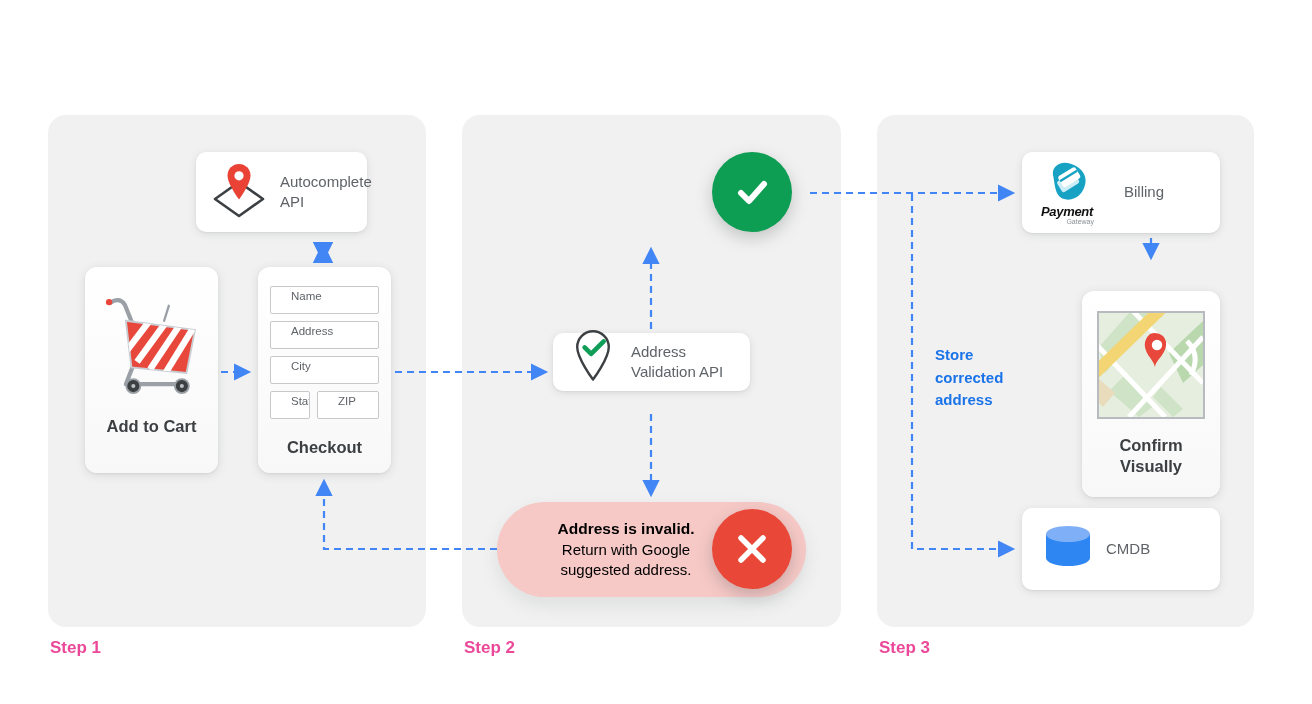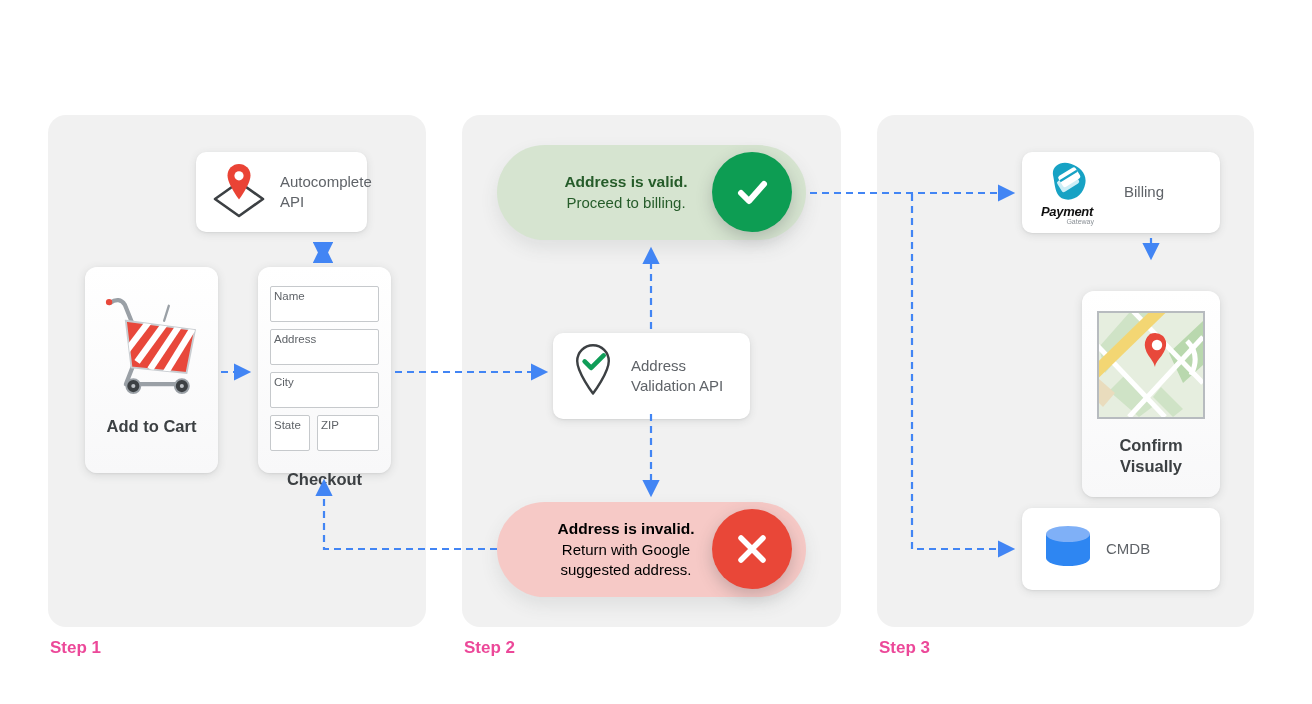--- a/index.html
+++ b/index.html
@@ -24,43 +24,43 @@
   .step-1 { left:50px; } .step-2 { left:464px; } .step-3 { left:879px; }
 
   .card {
     position:absolute; background:#ffffff; border-radius:10px;
     box-shadow:0 2px 8px rgba(60,64,67,.12), 0 1px 2px rgba(60,64,67,.08);
   }
   .api-card { display:flex; align-items:center; padding:0 14px; gap:12px; }
   .api-card .label { font-size:15px; color:#5f6368; line-height:1.35; }
 
   .autocomplete-card { left:196px; top:152px; width:171px; height:80px; }
-  .validation-card   { left:553px; top:333px; width:197px; height:86px; }
+  .validation-card   { left:553px; top:333px; width:197px; height:58px; }
   .billing-card      { left:1022px; top:152px; width:198px; height:81px; }
   .cmdb-card         { left:1022px; top:508px; width:198px; height:82px; }
 
   .big-card {
     position:absolute; background:linear-gradient(#ffffff,#f8f8f9); border-radius:12px;
     box-shadow:0 2px 10px rgba(60,64,67,.14), 0 1px 2px rgba(60,64,67,.08);
     display:flex; flex-direction:column; align-items:center;
   }
   .cart-card     { left:85px;  top:267px; width:133px; height:206px; }
   .checkout-card { left:258px; top:267px; width:133px; height:206px; }
   .confirm-card  { left:1082px; top:267px; width:138px; height:206px;margin-top:24px; }
   .big-card .caption {
     font-size:16.5px; font-weight:bold; color:#3c4043; text-align:center; line-height:1.25;
   }
   .cart-card .caption { margin-top:auto; margin-bottom:36px; }
   .checkout-card .caption { margin-top:18px; }
   .confirm-card .caption { margin-top:16px; width:90px; }
 
   .form-fields { margin-top:19px; width:109px; display:flex; flex-direction:column; gap:7px; }
   .field {
-    height:36px; border:1px solid #c6c9cc; border-radius:2px; background:#fff;
-    font-size:11.5px; color:#5f6368; line-height:18px; padding-left:3px; overflow:hidden;
+    height:28px; border:1px solid #c6c9cc; border-radius:2px; background:#fff;
+    font-size:11.5px; color:#5f6368; line-height:18px; padding-left:20px; overflow:hidden;
   }
   .field-row { display:flex; gap:7px; }
   .field-state { width:40px; } .field-zip { width:62px; flex:1; }
 
   .pill {
     position:absolute; left:497px; width:309px; height:95px; border-radius:48px;
     box-shadow:0 8px 18px rgba(60,64,67,.10);
   }
   .valid-pill   { top:145px; background:#d6e4d0; }
   .invalid-pill { top:502px; background:#f6c9c6; }
@@ -153,26 +153,20 @@
       <div class="field-row">
         <div class="field field-state">State</div>
         <div class="field field-zip">ZIP</div>
       </div>
     </div>
     <div class="caption">Checkout</div>
   </div>
 
   <div class="step-label step-1">Step 1</div>
 
-  <div class="pill valid-pill">
-    <div class="pill-text">
-      <span class="pill-title">Address is valid.</span>
-      <span class="pill-sub">Proceed to billing.</span>
-    </div>
-  </div>
   <div class="status-circle circle-valid">
     <svg width="44" height="44" viewBox="0 0 44 44">
       <path d="M11 23 l8 8 l15 -17" fill="none" stroke="#ffffff" stroke-width="6" stroke-linecap="round" stroke-linejoin="round"></path>
     </svg>
   </div>
 
   <div class="card api-card validation-card">
     <span>
       <svg width="52" height="66" viewBox="0 0 56 70">
         <path d="M28 4 a17 17 0 0 1 17 17 c0 12.5 -17 35 -17 35 s-17 -22.5 -17 -35 A17 17 0 0 1 28 4 Z" fill="#ffffff" stroke="#3c4043" stroke-width="2.6" stroke-linejoin="round"></path>
@@ -240,20 +234,21 @@
   <div class="card api-card cmdb-card">
     <span style="margin-left:8px;">
       <svg width="48" height="46" viewBox="0 0 48 46">
         <path d="M2 10 L46 10 L46 34 A22 8 0 0 1 2 34 Z" fill="#2e86f2"></path>
         <ellipse cx="24" cy="10" rx="22" ry="8" fill="#7fb0f7"></ellipse>
       </svg>
     </span>
     <span class="label" style="margin-left:2px;">CMDB</span>
   </div>
 
+  <div class="store-note">Store corrected address</div>
 
   <div class="step-label step-3">Step 3</div>
 
   <svg class="overlay">
     <defs>
       <marker id="ah" markerWidth="9" markerHeight="8" refX="7" refY="4" orient="auto">
         <path d="M0 0 L8 4 L0 8 Z" fill="#4285f4"></path>
       </marker>
     </defs>
 

